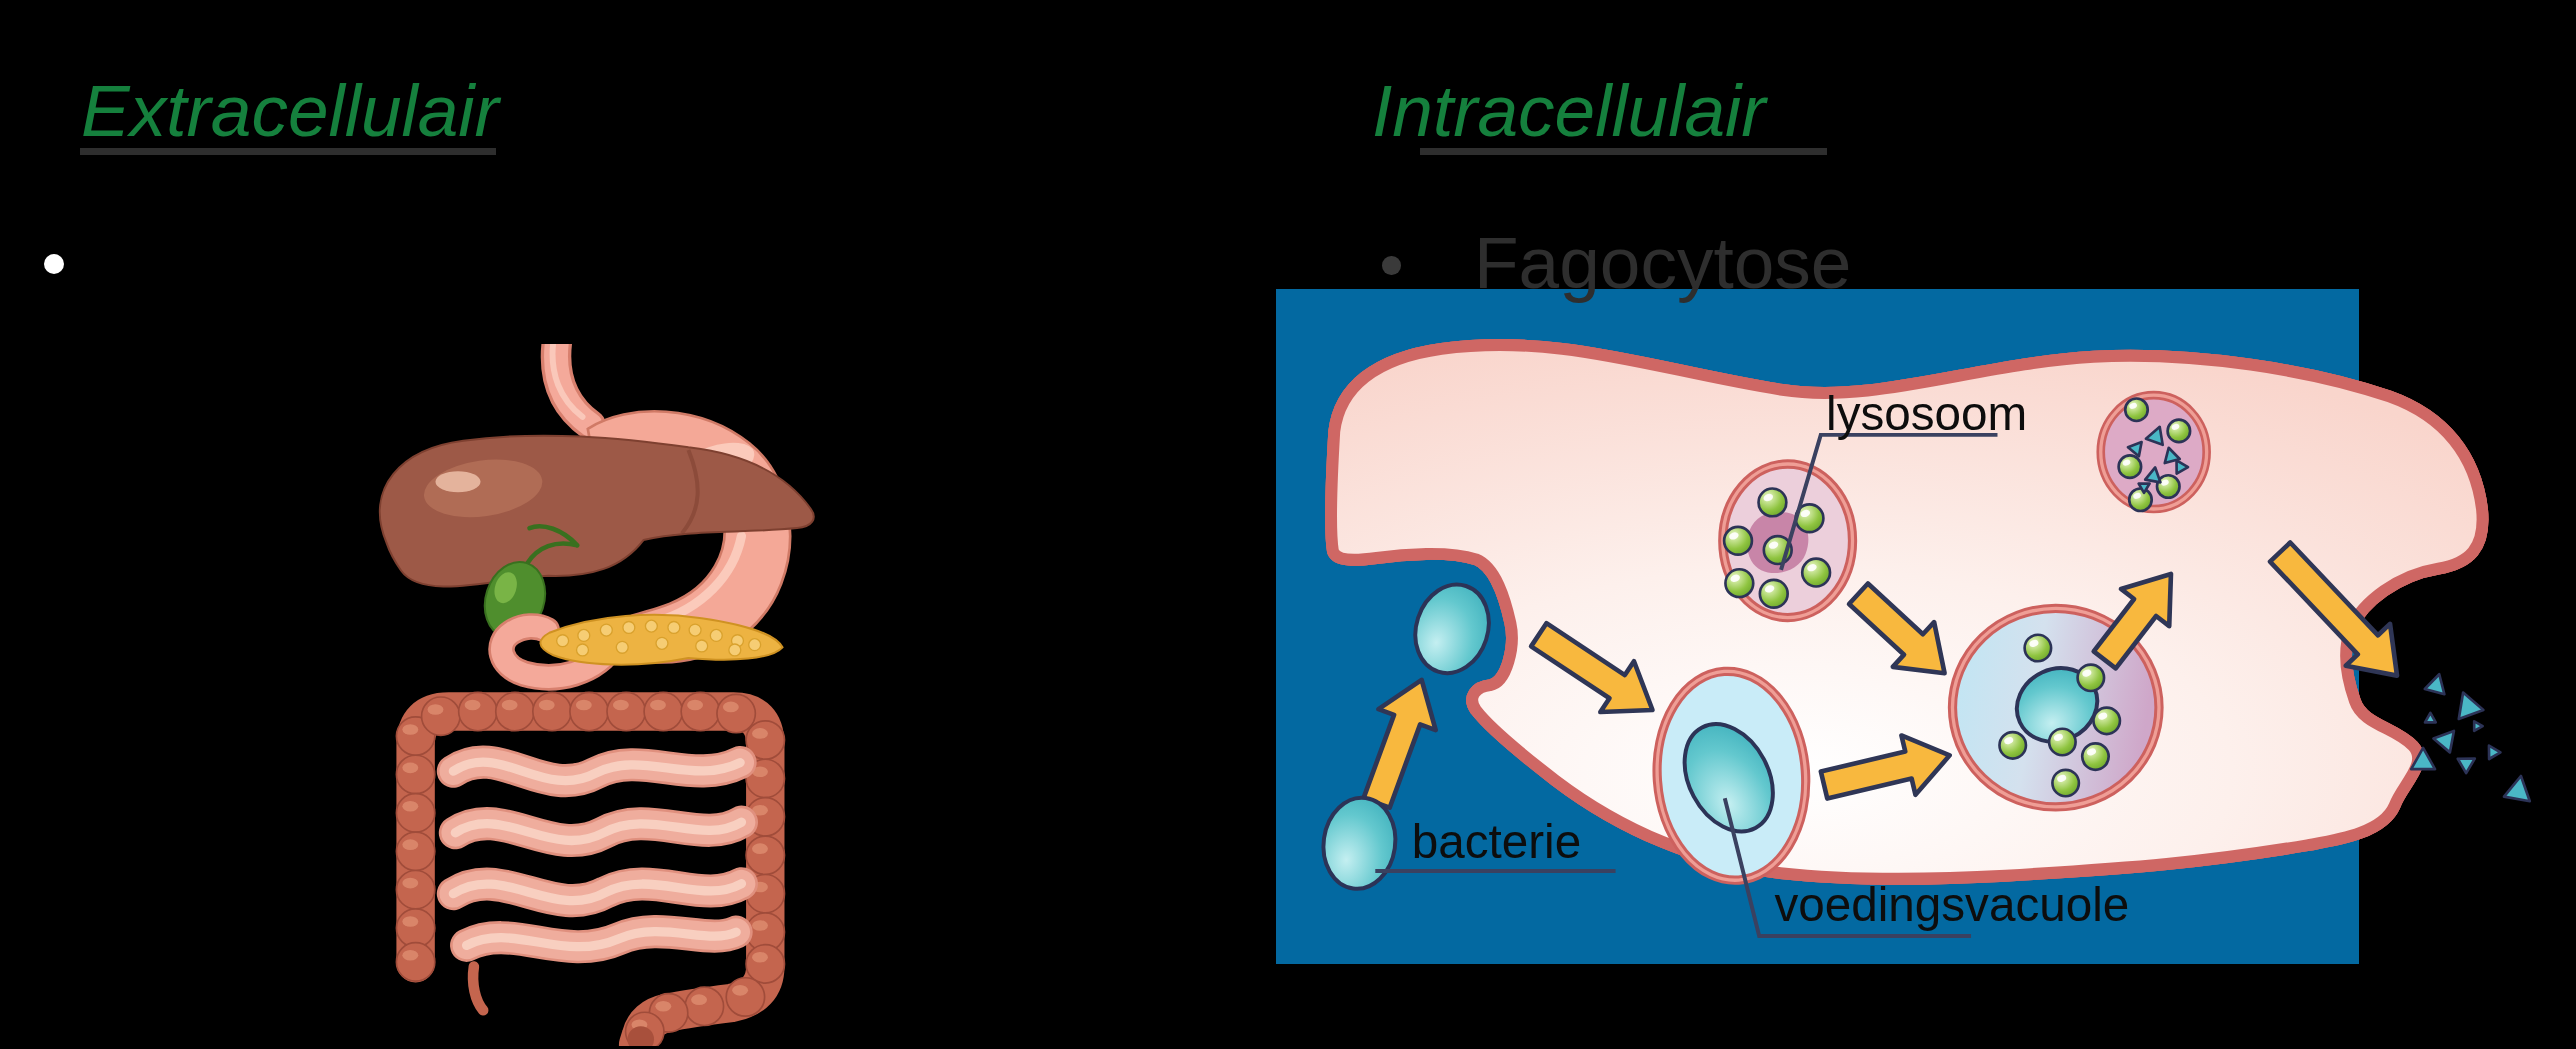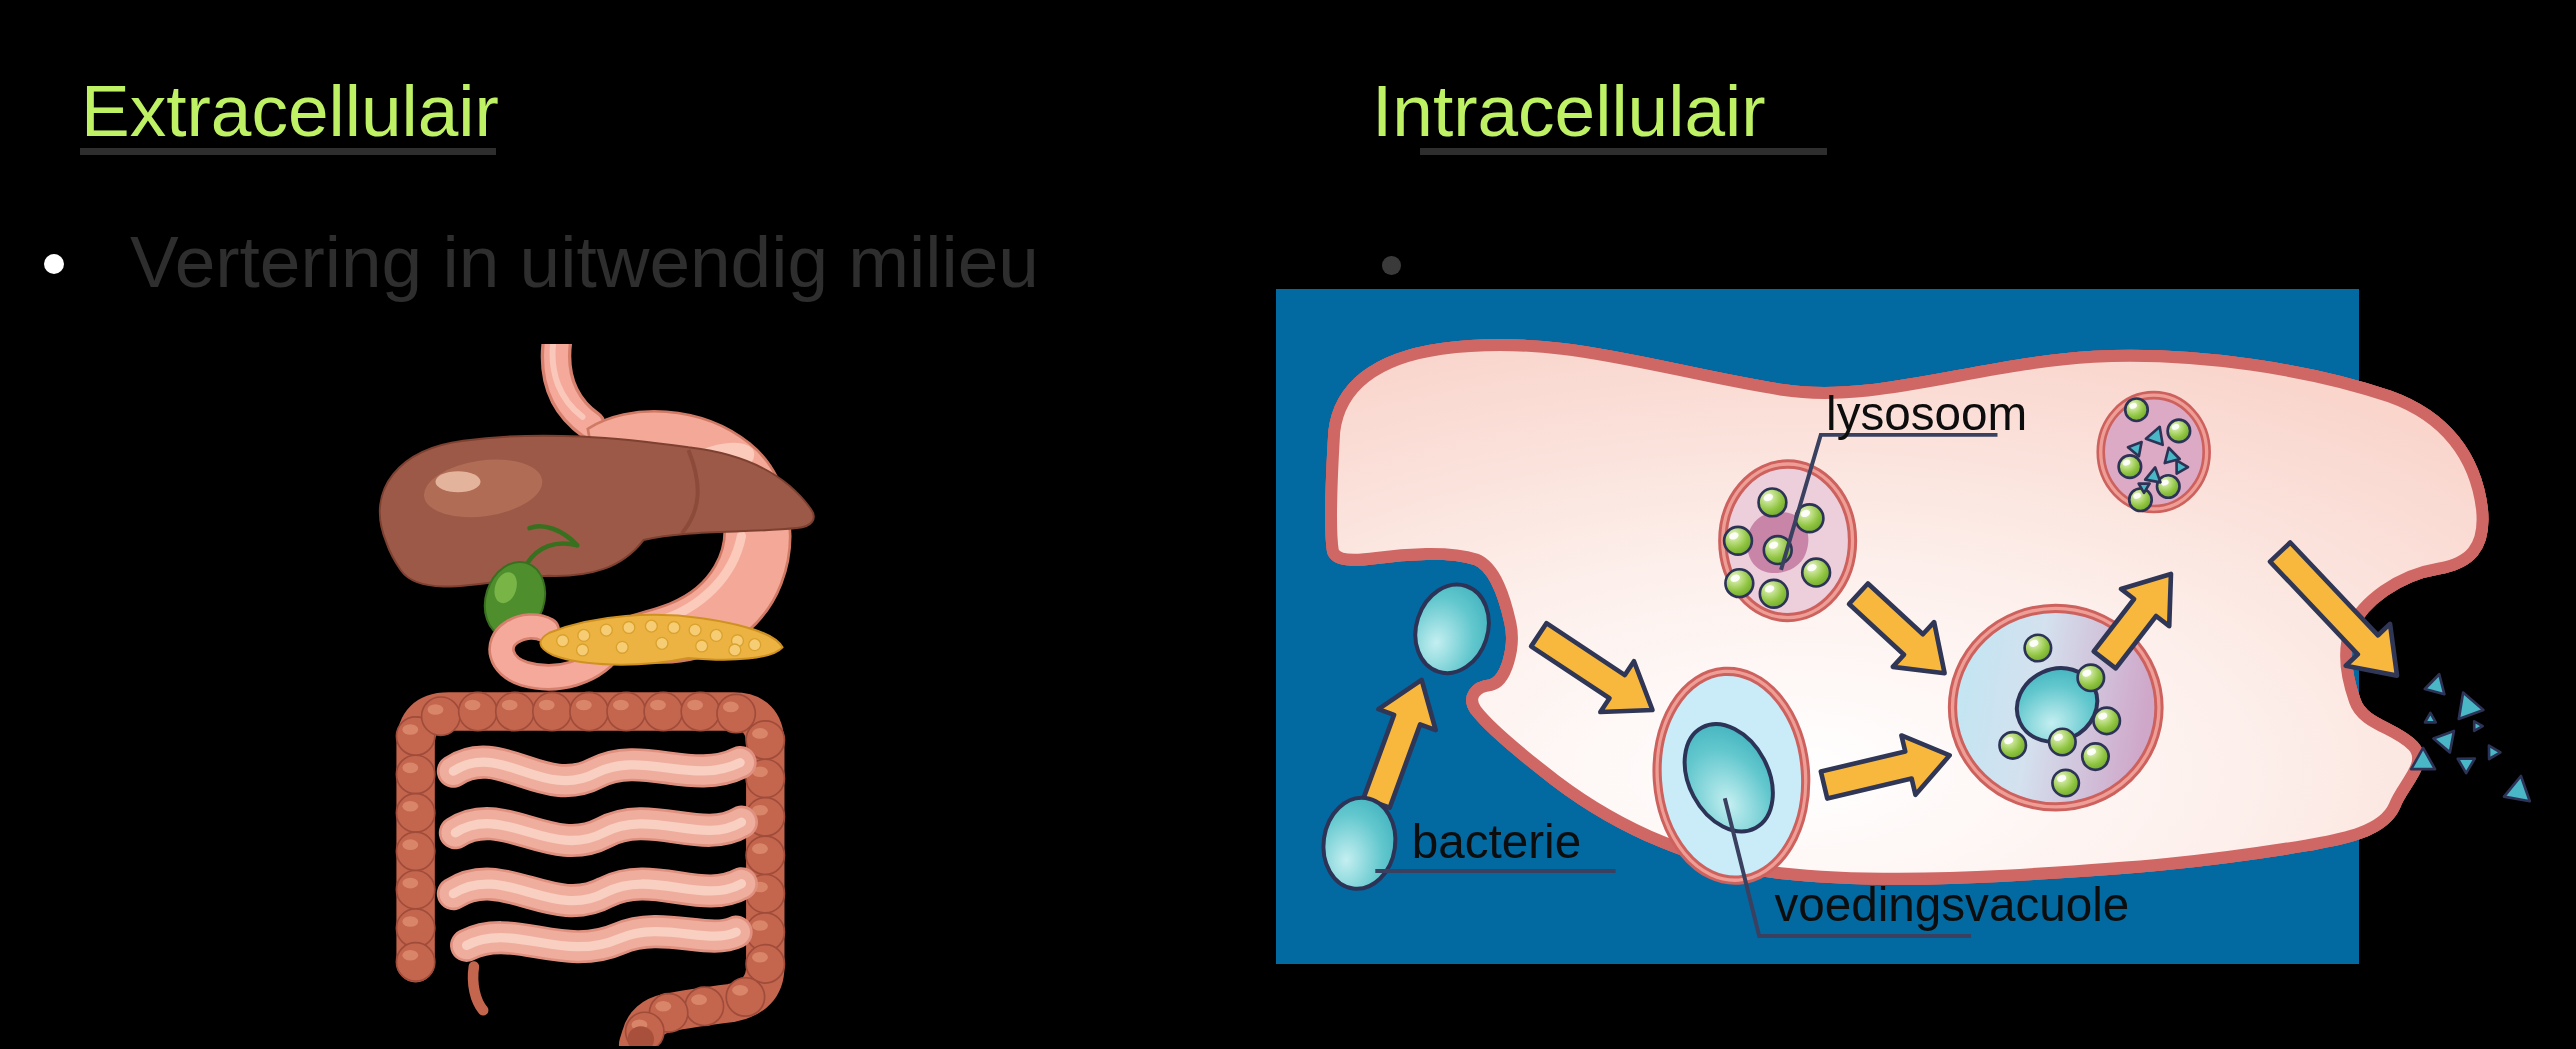--- a/index.html
+++ b/index.html
@@ -1,46 +1,46 @@
 <!DOCTYPE html>
 <html style="font-size:10.6px"><head>
 <meta charset="utf-8">
 <style>
   html,body{margin:0;padding:0;background:#000;}
   #slide{
     position:relative;width:2576px;height:1050px;background:#000;overflow:hidden;
     font-family:"Liberation Sans", sans-serif;
   }
   .heading{
-    position:absolute;top:74px;font-size:73px;line-height:1;color:#bef264;
-    white-space:nowrap;z-index:5;
+    position:absolute;top:74px;font-size:73px;line-height:1;color:#15803d;
+    white-space:nowrap;z-index:5;font-style:italic;
   }
   .heading-underline{position:absolute;height:7.3px;background:#2e2e2e;top:148px;z-index:5;}
   .bullet-dot{position:absolute;border-radius:50%;z-index:6;}
   .bullet-text{position:absolute;font-size:73px;line-height:1;color:#2e2e2e;white-space:nowrap;z-index:6;}
   #phago-panel{position:absolute;left:1276px;top:289px;width:1083px;height:675px;background:#0369a1;z-index:2;}
   #phago-svg{position:absolute;left:0;top:0;}
   #digestive-wrap{position:absolute;left:344px;top:344px;width:477px;height:702px;z-index:3;}
   svg text{font-family:"Liberation Sans", sans-serif;}
 </style>
 </head>
 <body>
 
 <div id="slide">
 
   <div class="heading" style="left:81px;">Extracellulair</div>
   <div class="heading-underline" style="left:80px;width:416px;"></div>
 
   <div class="bullet-dot" style="left:44px;top:254px;width:20px;height:20px;background:#ffffff;"></div>
-  <div class="bullet-text" style="left:130px;top:225px;">Vertering in uitwendig milieu</div>
 
   <div class="heading" style="left:1372px;">Intracellulair</div>
   <div class="heading-underline" style="left:1420px;width:407px;"></div>
 
   <div class="bullet-dot" style="left:1382px;top:256px;width:18.5px;height:18.5px;background:#3a3a3a;"></div>
+  <div class="bullet-text" style="left:1474px;top:226px;">Fagocytose</div>
 
   <div id="digestive-wrap">
     <svg width="477" height="702" viewBox="0 0 720 1060">
 
       <g>
         <path d="M322,-8 C314,48 330,92 372,122" fill="none" stroke="#d8806e" stroke-width="46" stroke-linecap="round"></path>
         <path d="M322,-8 C314,48 330,92 372,122" fill="none" stroke="#f4a99a" stroke-width="36" stroke-linecap="round"></path>
         <path d="M316,-4 C310,44 326,84 360,110" fill="none" stroke="#fbd0c2" stroke-width="9" stroke-linecap="round" opacity=".8"></path>
       </g>
 

